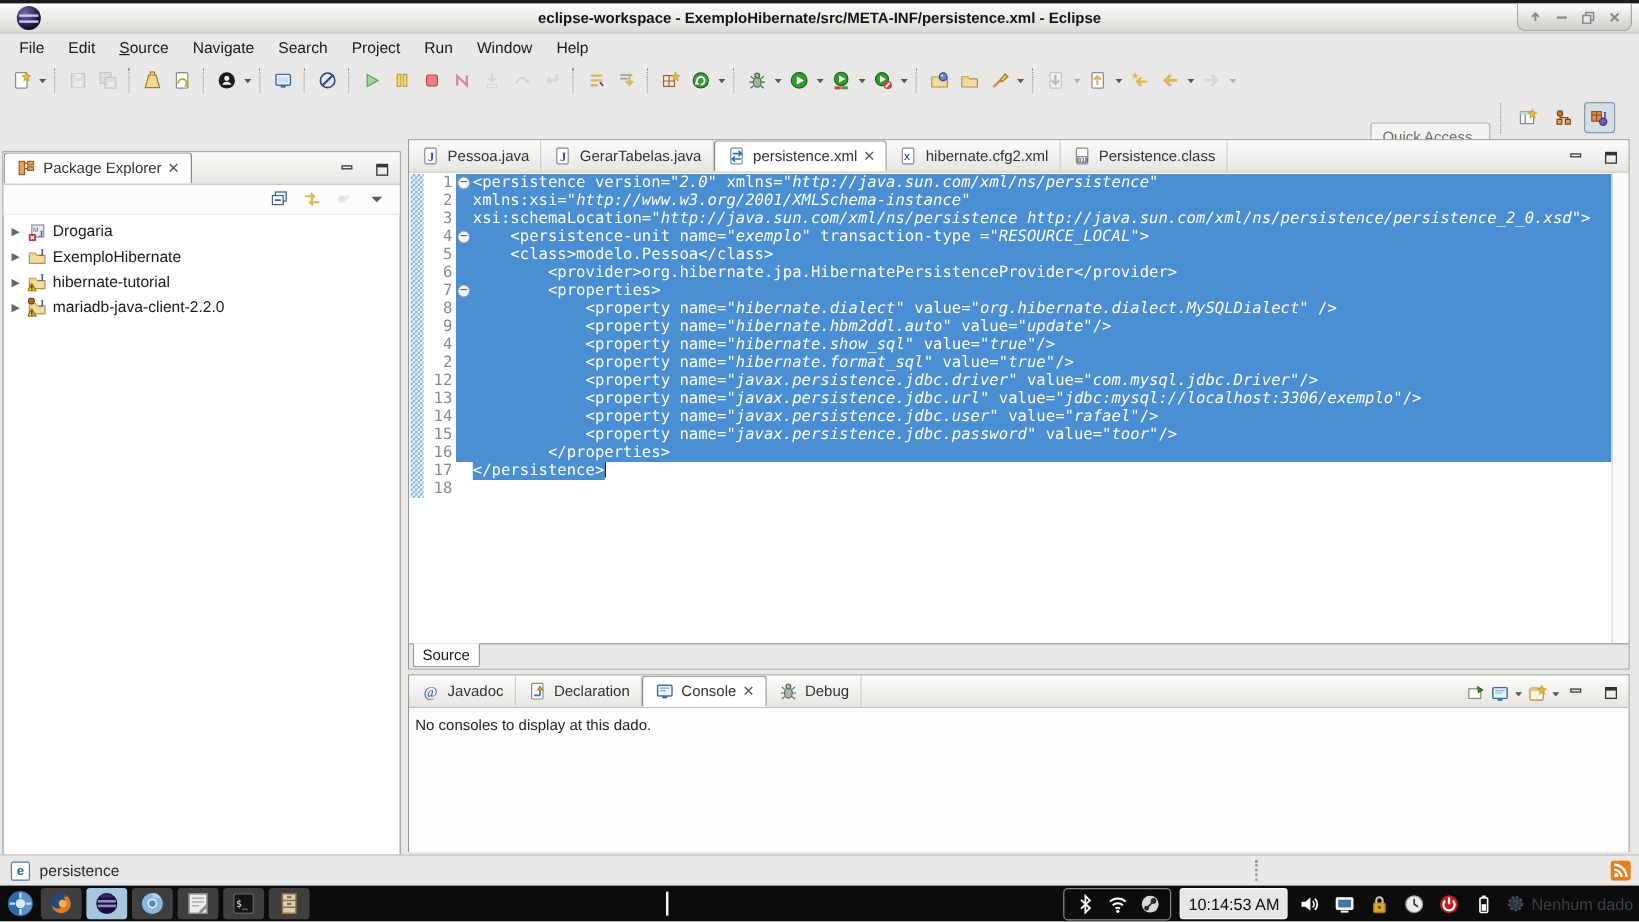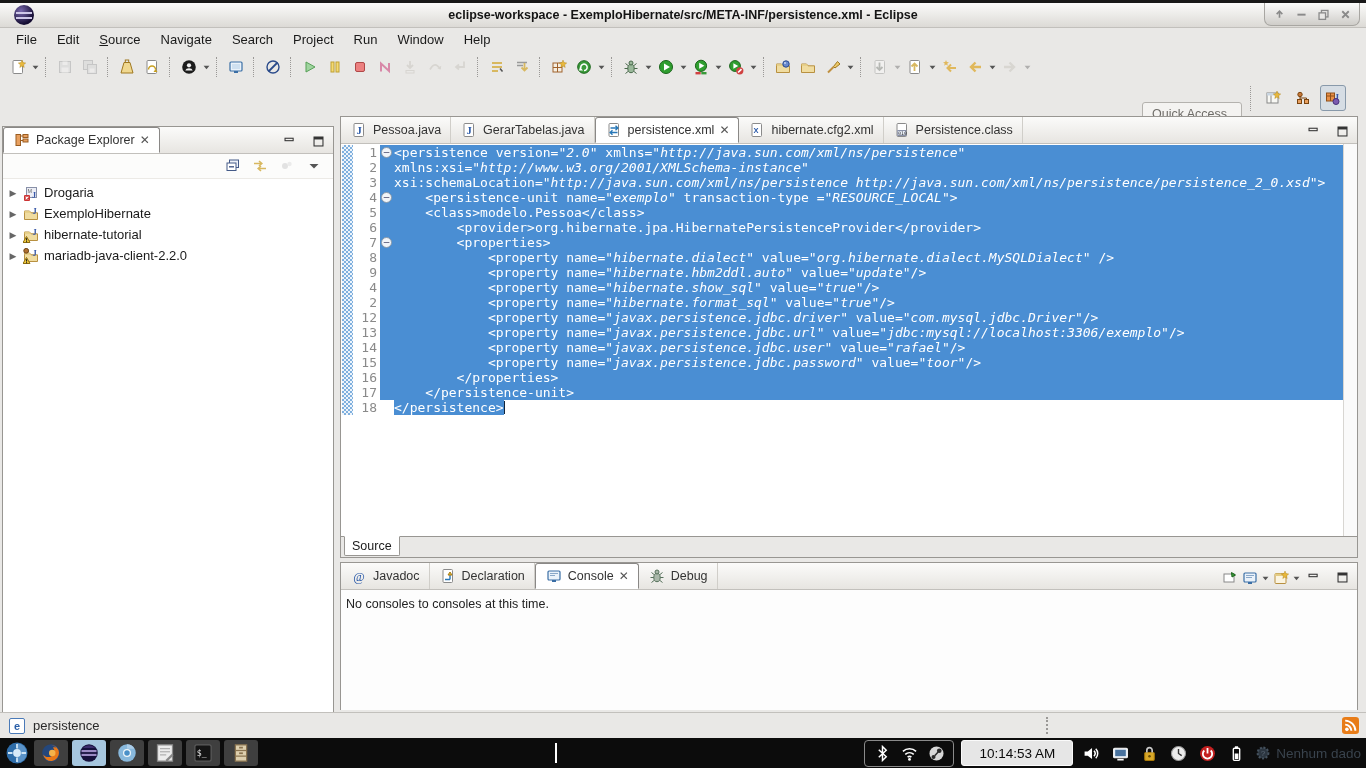--- a/index.html
+++ b/index.html
@@ -87,21 +87,21 @@
   .taskbar { position:absolute; left:0; top:738px; width:100%; height:30px; background:#0c0c0c; display:flex; align-items:center; padding:0 2px; }
   .tb-launcher { width:30px; height:28px; display:flex; align-items:center; justify-content:center; }
   .tb-launcher svg { width:24px; height:24px; }
   .task-app { width:34px; height:26px; margin:0 2px; border-radius:3px; background:#3f3f3f; display:flex; align-items:center; justify-content:center; }
   .task-app svg { width:20px; height:20px; }
   .task-app.active { background:var(--activeTask); }
   .tb-cursor { position:absolute; left:555px; top:5px; width:2px; height:20px; background:#fff; }
   .tb-right { margin-left:auto; display:flex; align-items:center; gap:7px; padding-right:3px; }
   .tray { height:27px; border:1px solid #8a8a8a; border-radius:4px; display:flex; align-items:center; gap:9px; padding:0 8px; }
   .tray .ic svg, .ind svg { width:17px; height:17px; }
-  .clockbox { height:26px; background:#e6e6e6; border:1px solid #fafafa; border-radius:3px; color:#0a0a0a; font-size:13.5px; display:flex; align-items:center; padding:0 17px; }
+  .clockbox { height:26px; background:#e6e6e6; border:1px solid #fafafa; border-radius:3px; color:#0a0a0a; font-size:13.5px; display:flex; align-items:center; padding:0 6px; }
   .ind { width:22px; height:22px; display:flex; align-items:center; justify-content:center; }
   .widget { display:flex; align-items:center; gap:4px; color:#39434d; font-size:13.5px; white-space:nowrap; overflow:hidden; max-width:118px; }
 </style>
 </head>
 <body style="--sel: #4a8ed3; --activeTask: #a6c6de;">
 
 <div class="top-strip"></div>
 
 <div class="titlebar">
   <div class="eclipse-logo"></div>
@@ -746,21 +746,20 @@
         <div class="cline sel-full"><span class="fold">−</span>        &lt;properties&gt;</div>
         <div class="cline sel-full">            &lt;property name=<i>"hibernate.dialect"</i> value=<i>"org.hibernate.dialect.MySQLDialect"</i> /&gt;</div>
         <div class="cline sel-full">            &lt;property name=<i>"hibernate.hbm2ddl.auto"</i> value=<i>"update"</i>/&gt;</div>
         <div class="cline sel-full">            &lt;property name=<i>"hibernate.show_sql"</i> value=<i>"true"</i>/&gt;</div>
         <div class="cline sel-full">            &lt;property name=<i>"hibernate.format_sql"</i> value=<i>"true"</i>/&gt;</div>
         <div class="cline sel-full">            &lt;property name=<i>"javax.persistence.jdbc.driver"</i> value=<i>"com.mysql.jdbc.Driver"</i>/&gt;</div>
         <div class="cline sel-full">            &lt;property name=<i>"javax.persistence.jdbc.url"</i> value=<i>"jdbc:mysql://localhost:3306/exemplo"</i>/&gt;</div>
         <div class="cline sel-full">            &lt;property name=<i>"javax.persistence.jdbc.user"</i> value=<i>"rafael"</i>/&gt;</div>
         <div class="cline sel-full">            &lt;property name=<i>"javax.persistence.jdbc.password"</i> value=<i>"toor"</i>/&gt;</div>
         <div class="cline sel-full">        &lt;/properties&gt;</div>
-        <div class="cline sel-full">    &lt;/persistence-unit&gt;</div>
         <div class="cline"><span class="sel-inline">&lt;/persistence&gt;</span><span class="caret"></span></div>
       </div>
     <div class="overview-ruler"></div>
   </div>
   <div class="src-row">
     <div class="src-tab">Source</div>
   </div>
 </div>
 
 <div class="panel" id="console">
@@ -843,21 +842,21 @@
           </svg>
         </span>
         <span class="ic">
           <svg viewBox="0 0 16 16">
             <rect x="2.5" y="2.5" width="11" height="11" fill="none" stroke="#333" stroke-width="1.3"></rect>
             <rect x="2.5" y="2.5" width="11" height="3" fill="#333"></rect>
           </svg>
         </span>
       </div>
     </div>
-  <div class="console-body">No consoles to consoles at this time.</div>
+  <div class="console-body">No consoles to display at this dado.</div>
 </div>
 
 <div class="statusbar">
   <div class="sb-eicon">e</div>
   <div class="sb-text">persistence</div>
   <div class="sb-handle"></div>
   <div class="sb-rss" id="sb-rss">
       <svg viewBox="0 0 16 16">
         <rect width="16" height="16" rx="3" fill="#e87c18"></rect>
         <circle cx="4.6" cy="11.6" r="1.7" fill="#fff"></circle>

